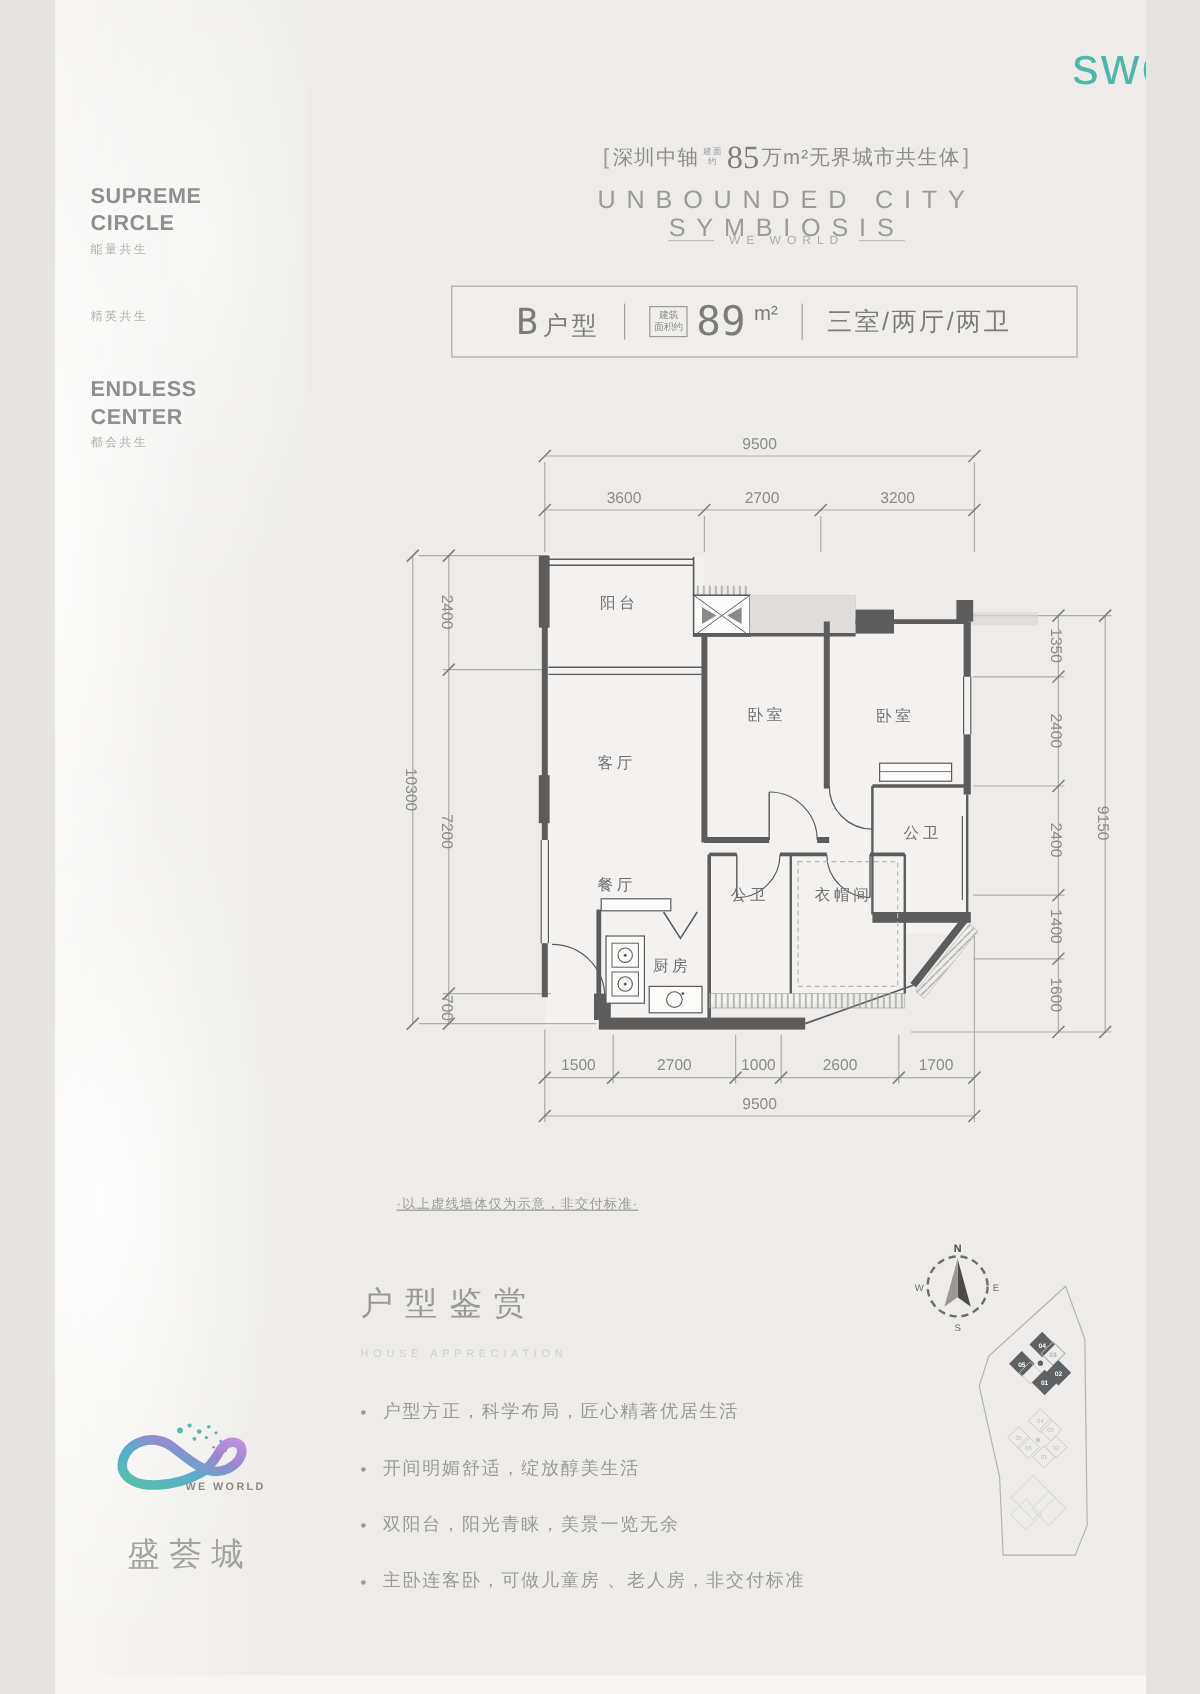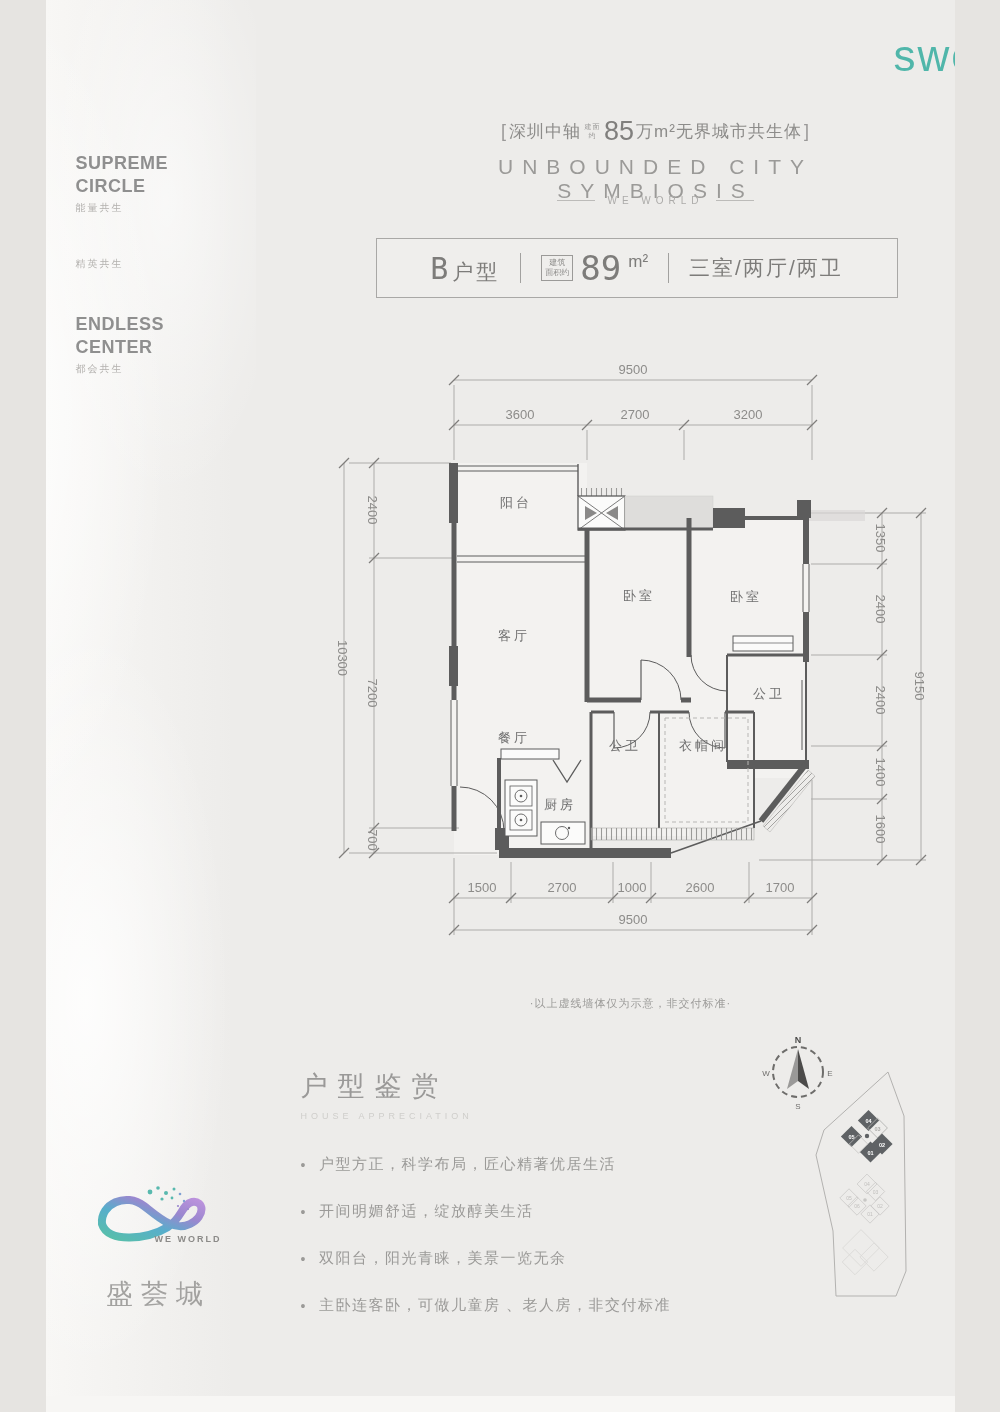--- a/index.html
+++ b/index.html
@@ -22,21 +22,21 @@
   .rail{position:absolute;left:30px;top:152px;width:170px;}
   .rail-item{margin-bottom:42px;}
   .rail-en{font-size:18px;font-weight:bold;color:#8f8f8f;line-height:1.25;letter-spacing:.5px;white-space:pre-line;}
   .rail-cn{font-size:10px;color:#b3b1ae;margin-top:4px;letter-spacing:2px;}
 
   
   .tagline{position:absolute;left:380px;top:116px;width:460px;text-align:center;color:#8d8c8a;
            font-size:17px;letter-spacing:1px;display:flex;justify-content:center;align-items:center;gap:2px;}
   .tagline .brk{font-size:18px;color:#9a9998;}
   .tagline .tiny{display:inline-block;width:17px;font-size:7px;line-height:1.15;color:#9a9998;text-align:center;margin:0 1px;}
-  .tagline .big{font-size:27px;font-family:Liberation Sans, sans-serif;color:#807f7d;letter-spacing:0;}
+  .tagline .big{font-size:27px;font-family:Liberation Serif, serif;color:#807f7d;letter-spacing:0;}
   .title-en{position:absolute;left:360px;top:155px;width:500px;text-align:center;
             font-size:21px;letter-spacing:9px;color:#9b9a98;}
   .subtitle{position:absolute;left:360px;top:195px;width:500px;display:flex;align-items:center;justify-content:center;
             font-size:10px;letter-spacing:5px;color:#acaba9;}
   .subtitle .rule{display:inline-block;width:38px;height:1px;background:#bcbbb9;margin:0 12px;}
 
   
   .unitbar{position:absolute;left:330px;top:238px;width:520px;height:58px;border:1px solid #a9a8a6;
            display:flex;align-items:center;justify-content:center;gap:20px;color:#7d7c7a;background:rgba(255,255,255,.12);}
   .unit-name{display:flex;align-items:baseline;gap:4px;}
@@ -48,27 +48,27 @@
   .area-val{font-size:34px;font-family:"DejaVu Sans Mono",monospace;color:#7d7c7a;}
   .area-unit{font-size:17px;align-self:flex-start;margin-top:4px;}
   .layout-text{font-size:21px;letter-spacing:2px;}
 
   
   .plan{position:absolute;left:283px;top:350px;}
   .plan svg text{font-family:"Liberation Sans",sans-serif;}
   .dim{fill:#8d8c8a;font-size:13px;}
   .room{fill:#6f6f6f;font-size:13px;letter-spacing:3px;}
 
-  .plan-note{position:absolute;left:285px;top:996px;width:600px;text-align:center;
-             font-size:11px;letter-spacing:1px;color:#9b9a98;}
+  .plan-note{position:absolute;left:285px;top:996px;width:600px;
+             font-size:11px;letter-spacing:1px;color:#9b9a98;text-decoration:underline;}
 
   
   .appre{position:absolute;left:255px;top:1068px;width:480px;}
   .appre-title{font-size:27px;letter-spacing:10px;color:#9a9998;}
-  .appre-sub{font-size:9px;letter-spacing:4px;color:#cfcecb;margin-top:7px;}
+  .appre-sub{font-size:9px;letter-spacing:4px;color:#cfcecb;margin-top:19px;}
   .appre-list{list-style:none;margin:34px 0 0 0;padding:0;}
   .appre-list li{font-size:15px;letter-spacing:1.5px;color:#9b9a98;margin-bottom:28px;display:flex;align-items:center;}
   .appre-list .dot{margin-right:12px;font-size:14px;color:#9b9a98;}
 
   
   .footer-logo{position:absolute;left:28px;top:1176px;width:170px;text-align:center;}
   .footer-name{font-size:27px;letter-spacing:8px;color:#a3a2a0;margin-top:12px;}
 
   
   .compass{position:absolute;left:712px;top:1032px;}

